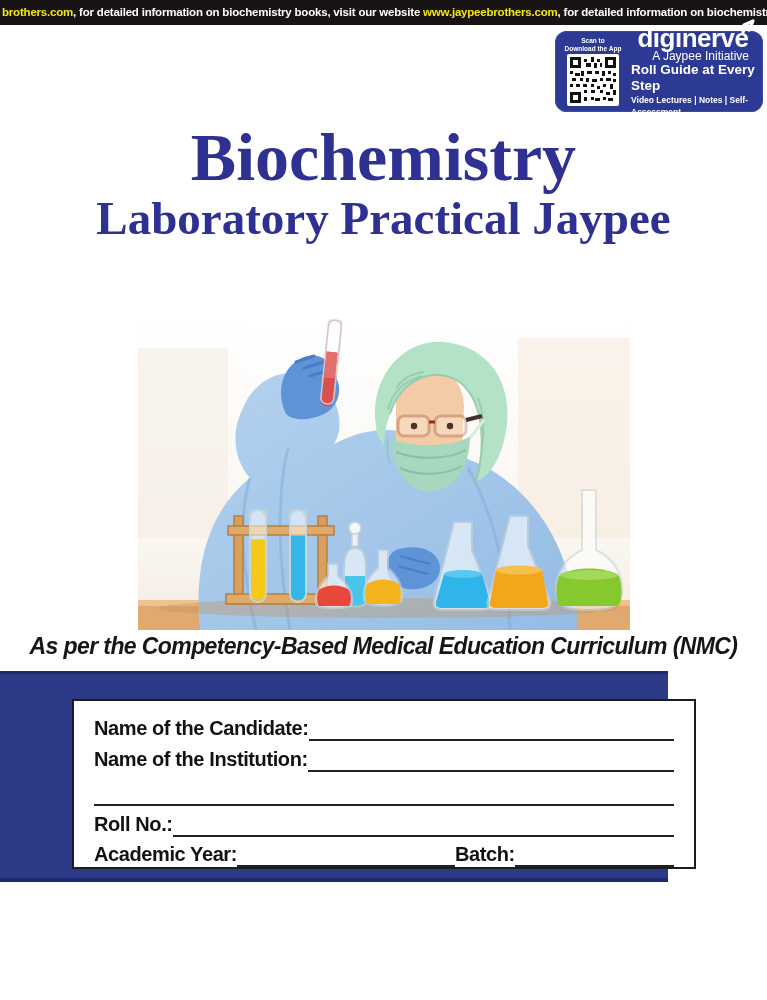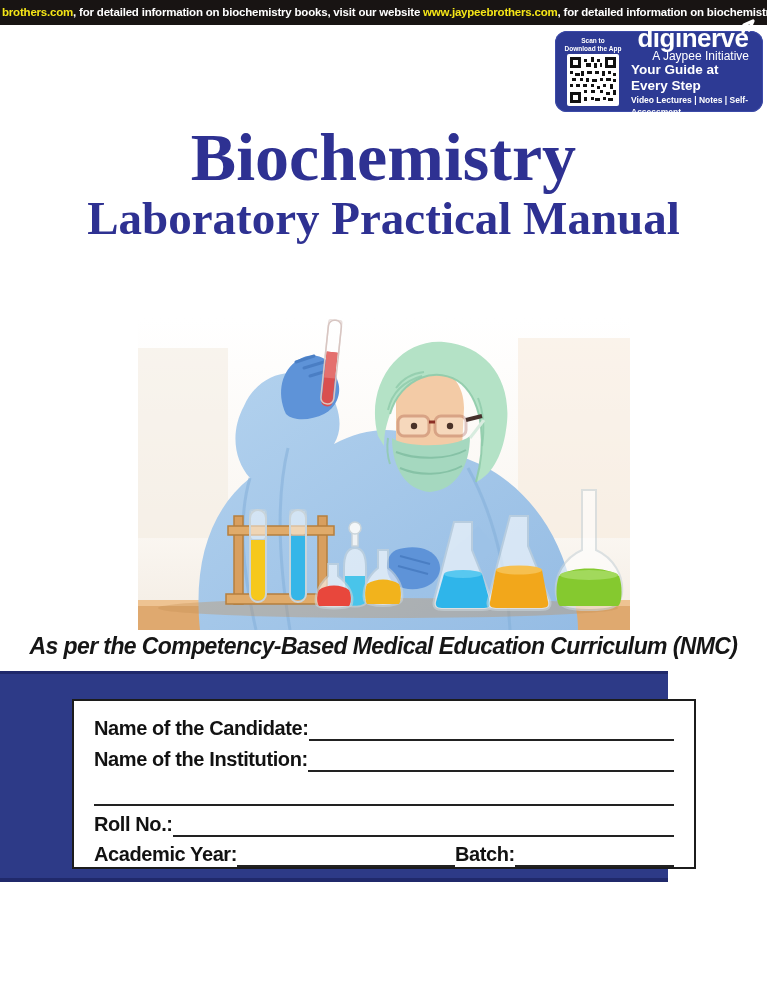--- a/index.html
+++ b/index.html
@@ -125,28 +125,28 @@
         <span class="arrow">
           <svg width="22" height="22" viewBox="0 0 22 22">
             <g fill="none" stroke="#fff" stroke-width="3.2" stroke-linecap="round" stroke-linejoin="round">
               <path d="M4 12 L11 8 L8 15"></path>
               <path d="M9 8 L18 4 L14 13"></path>
             </g>
           </svg>
         </span>
       </div>
       <div class="tag1">A Jaypee Initiative</div>
-      <div class="tag2">Your Guide at Every Step</div>
+      <div class="tag2">Roll Guide at Every Step</div>
       <div class="feat">Video Lectures | Notes | Self-Assessment</div>
     </div>
   </div>
 
   <div class="titleblock">
     <div class="t1">Biochemistry</div>
-    <div class="t2">Laboratory Practical Manual</div>
+    <div class="t2">Laboratory Practical Jaypee</div>
   </div>
 
   <div class="photo">
     <svg viewBox="0 0 492 312" width="492" height="312">
       <defs>
         <linearGradient id="bg" x1="0" y1="0" x2="0" y2="1">
           <stop offset="0" stop-color="#ffffff"></stop>
             <stop offset="0.7" stop-color="#faf6f1"></stop>
             <stop offset="1" stop-color="#f3ece2"></stop>
         </linearGradient>

